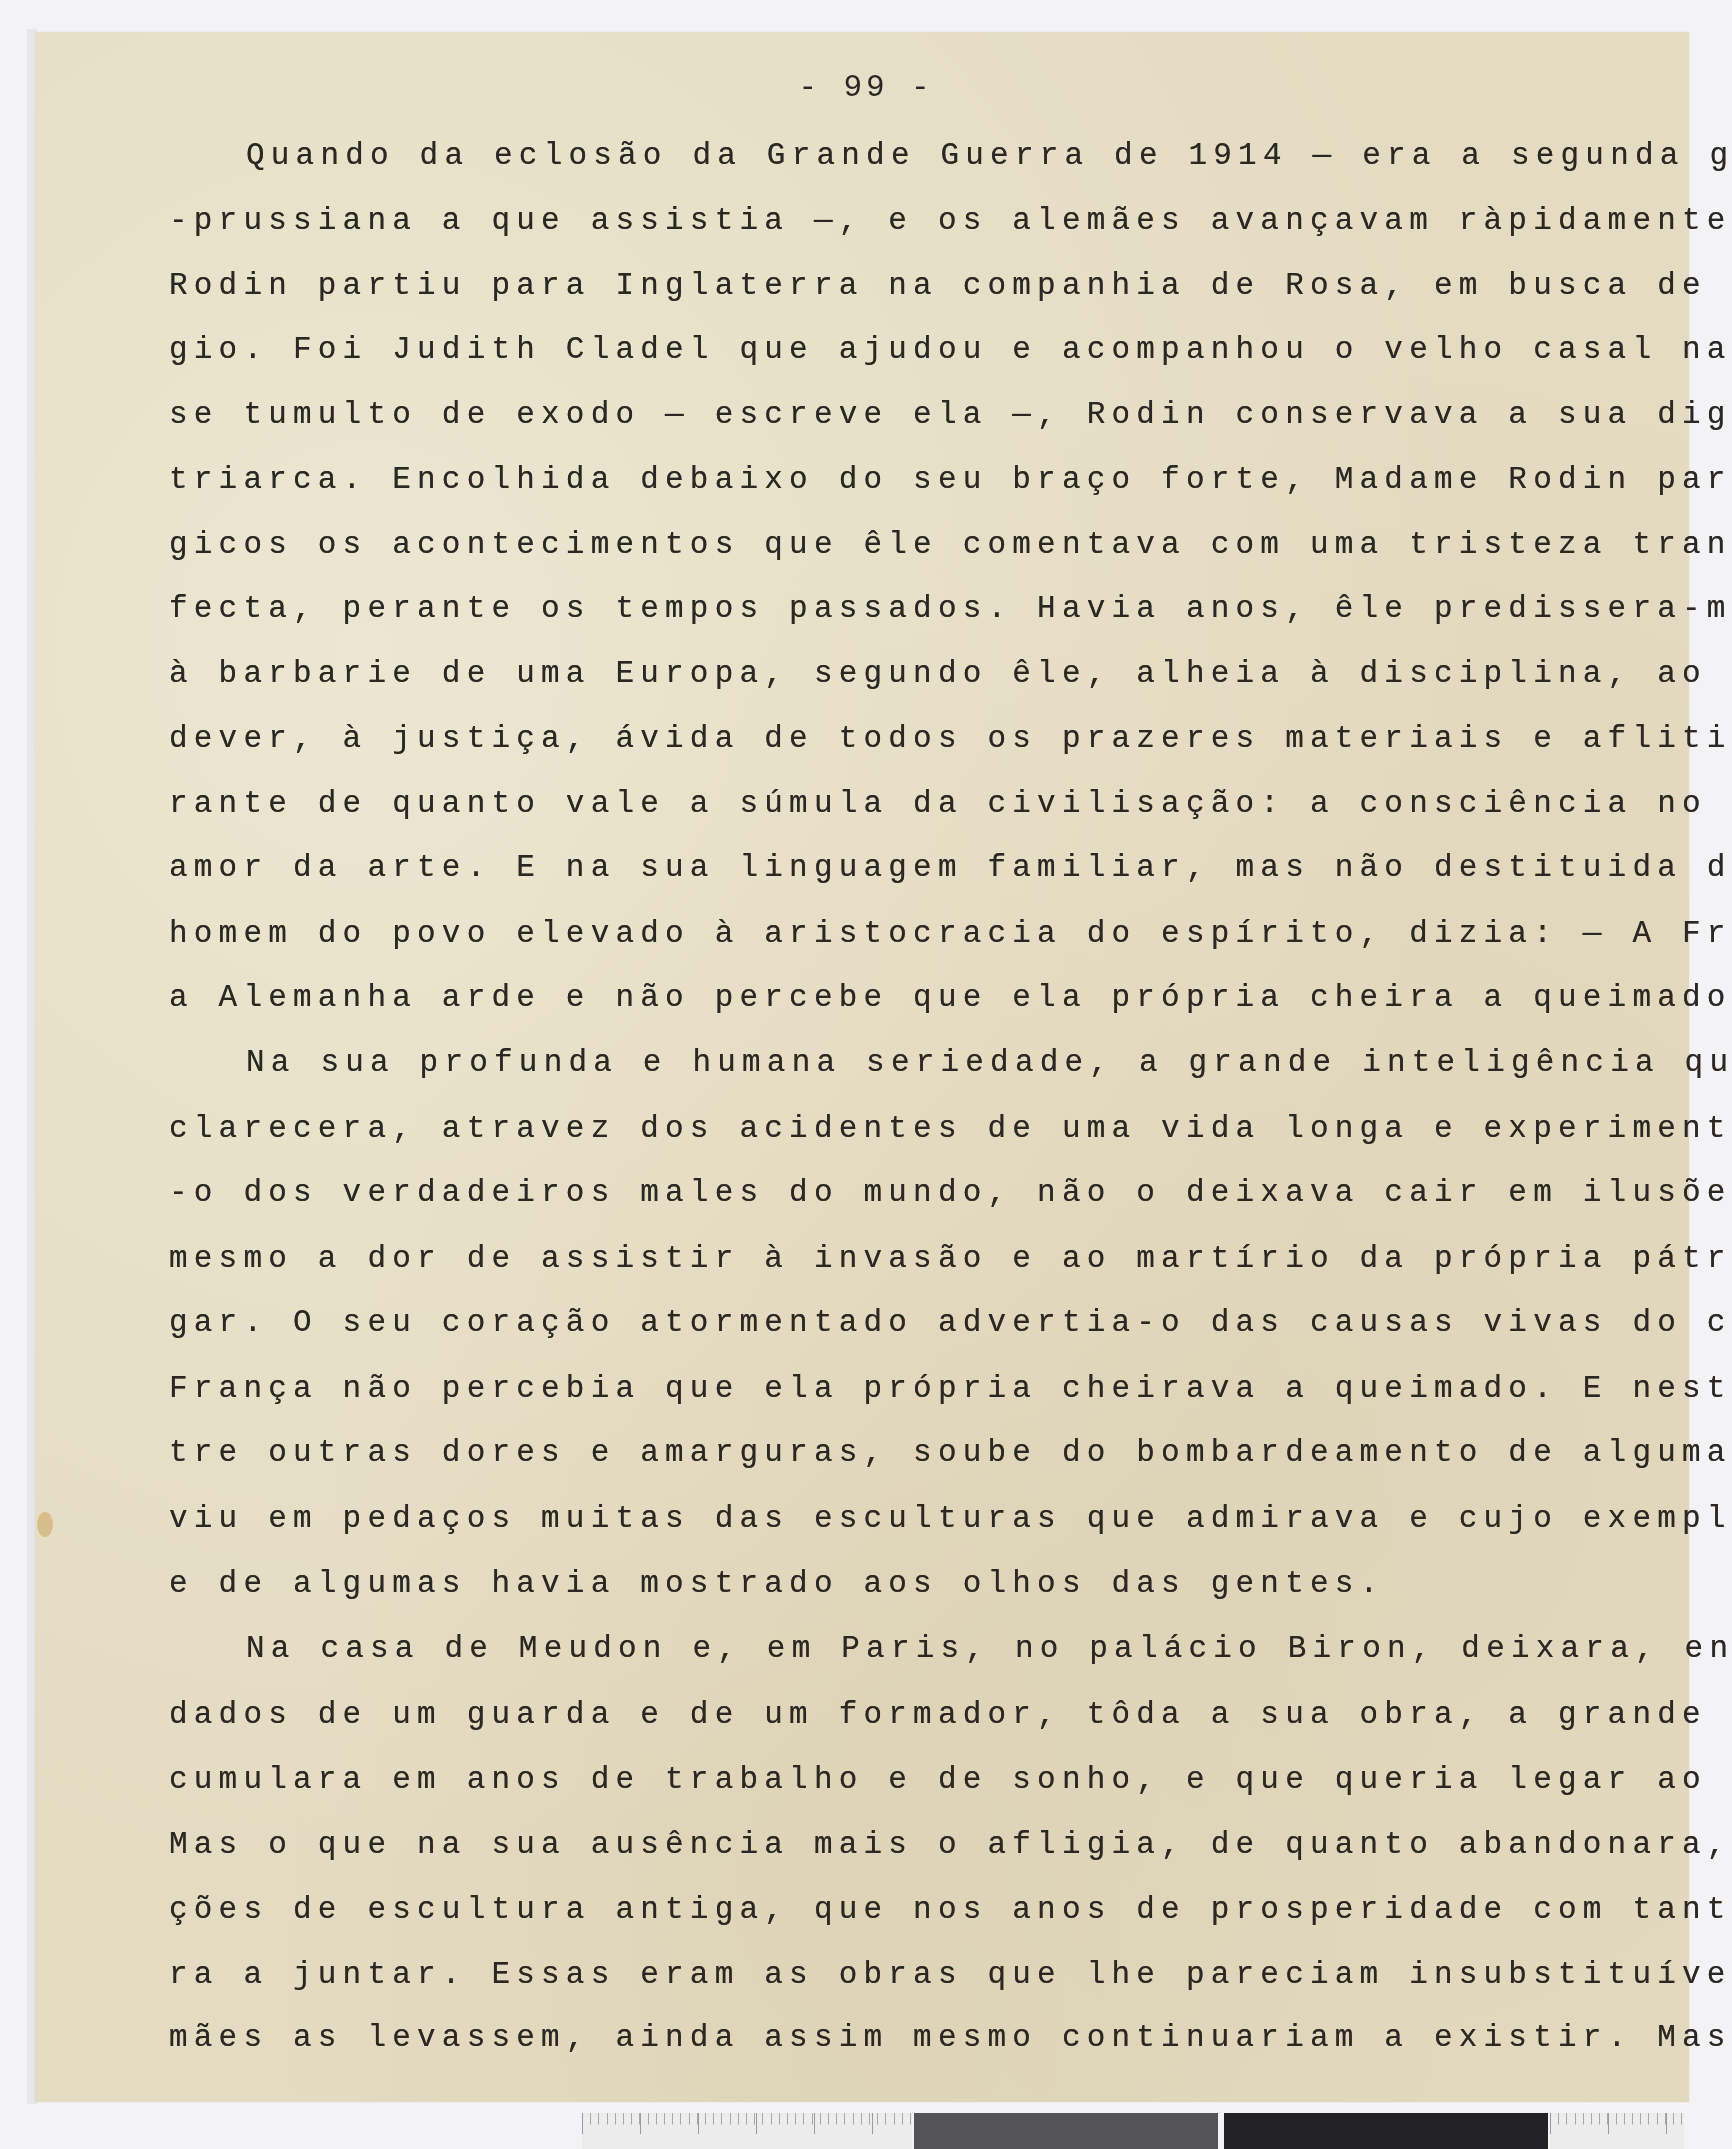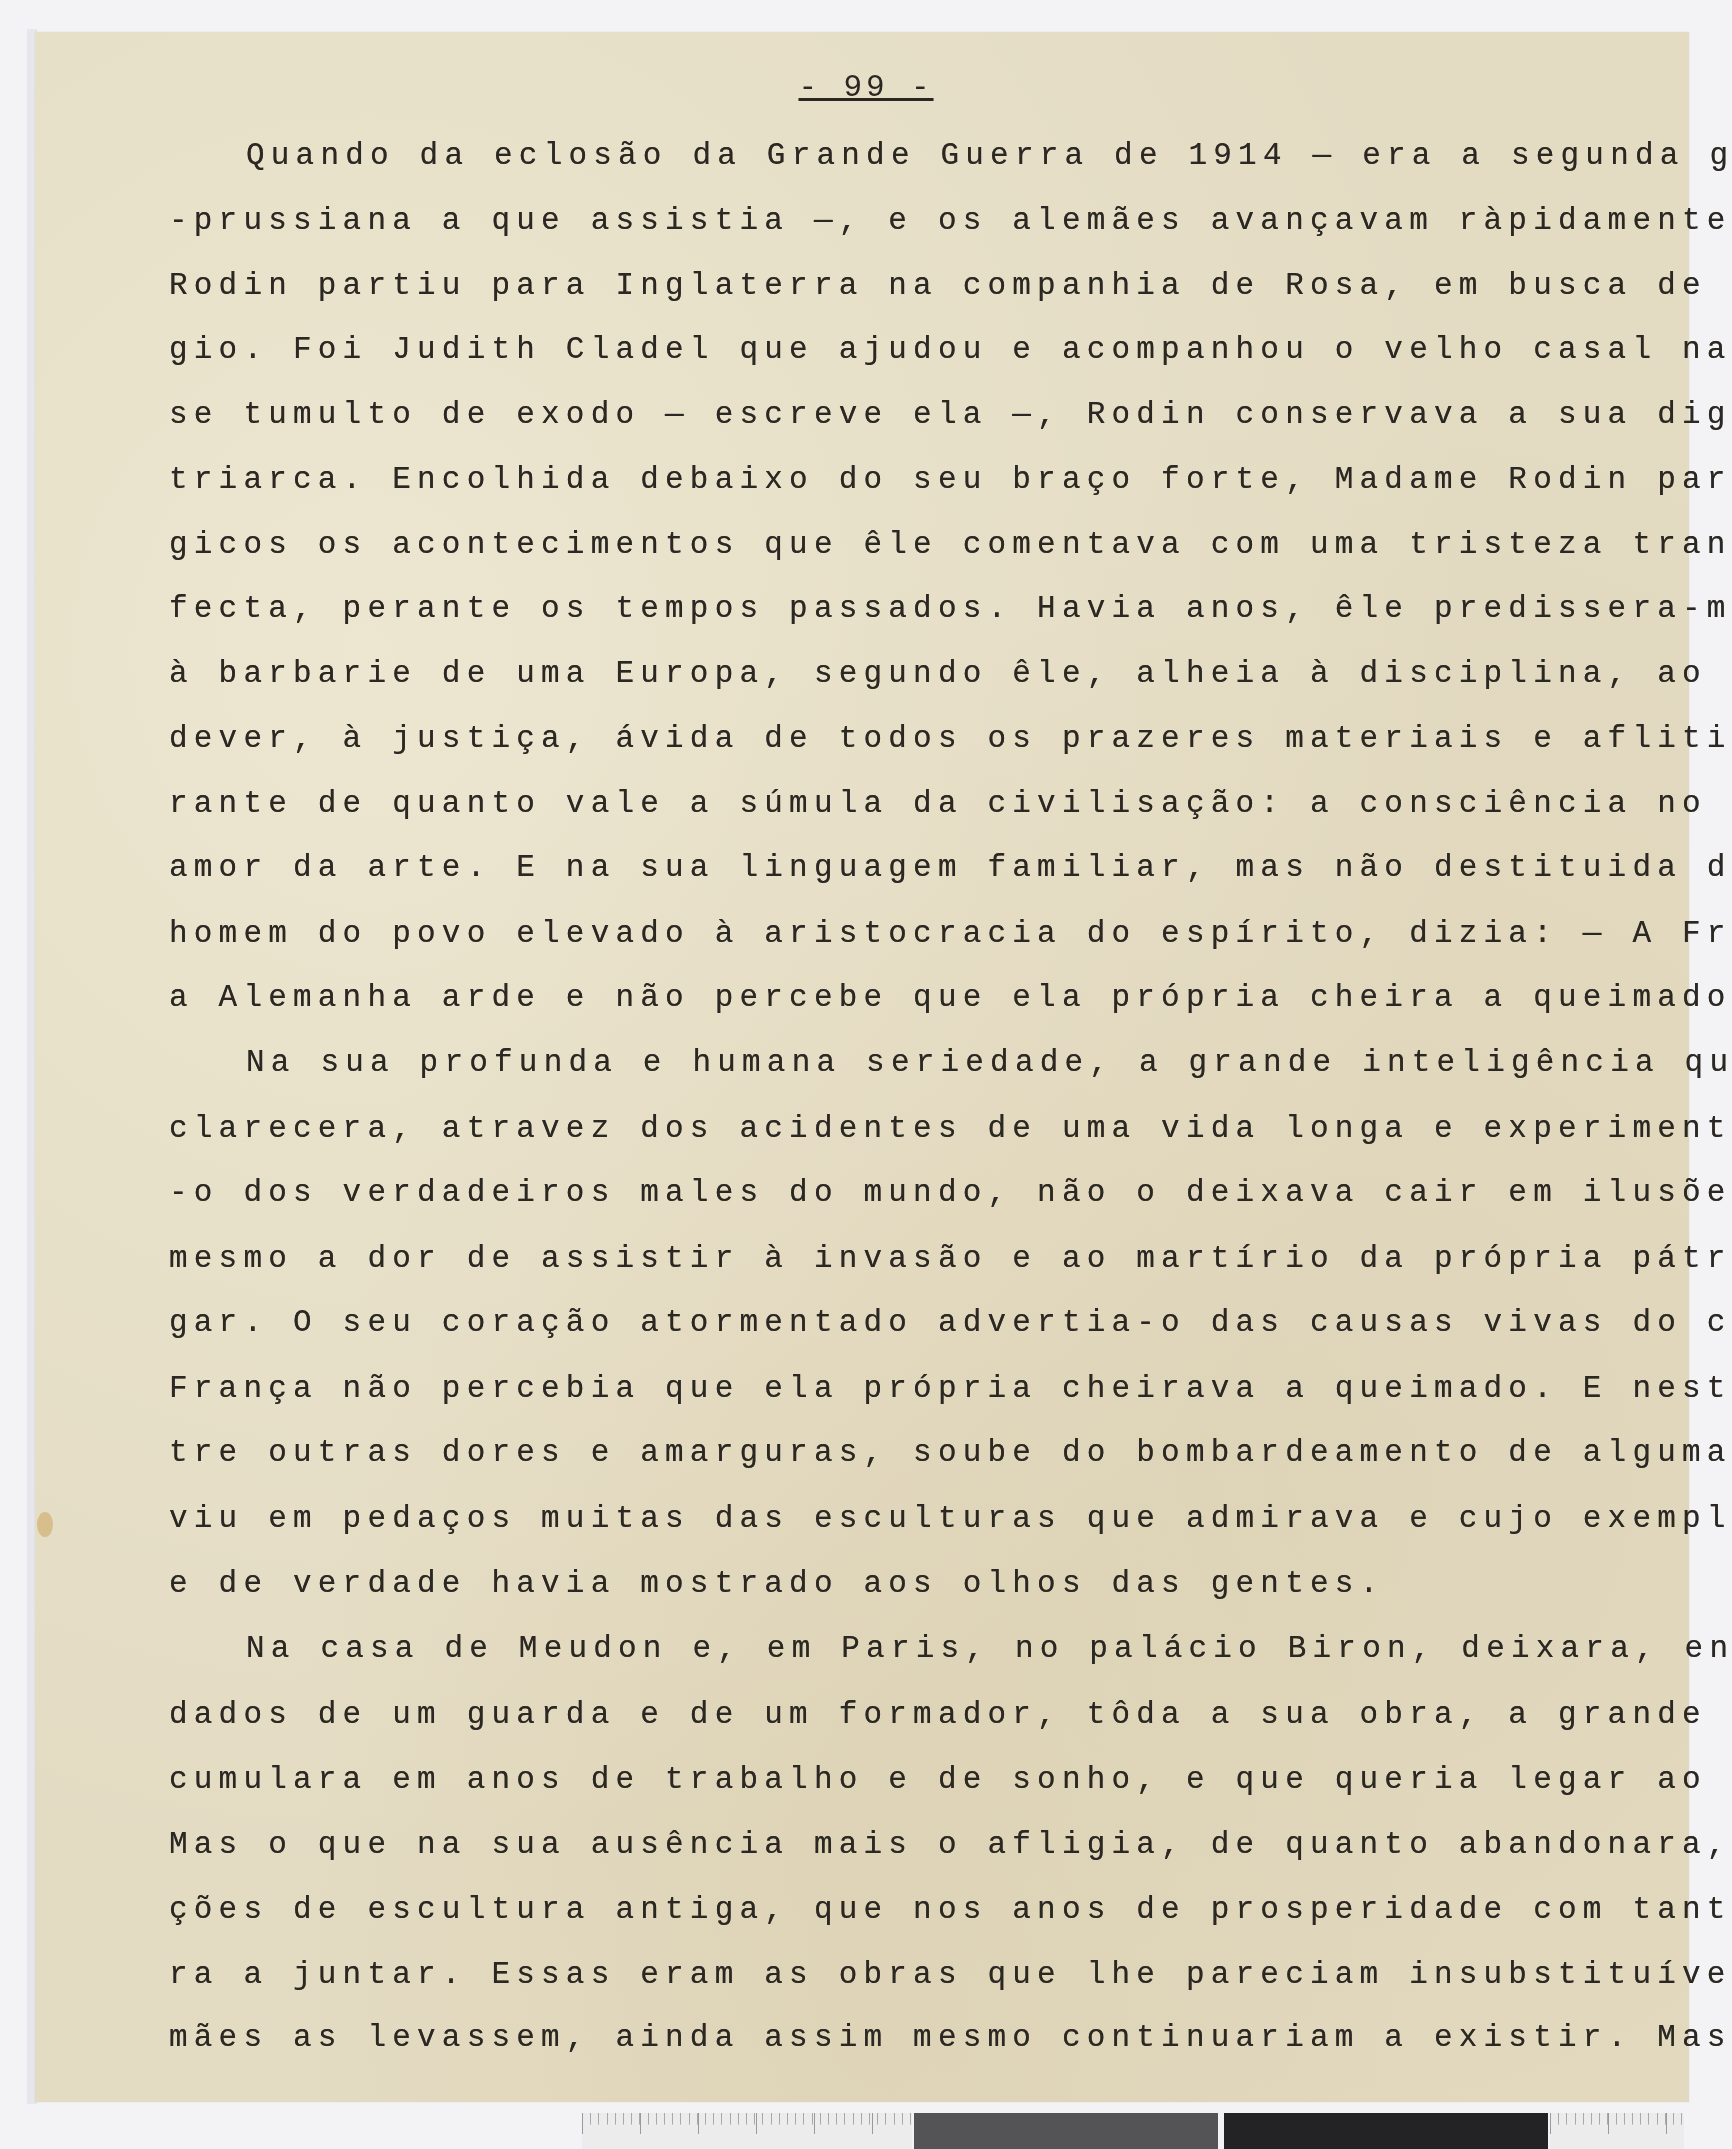--- a/index.html
+++ b/index.html
@@ -39,21 +39,20 @@
 
   .page-number {
     position: absolute;
     left: 0; width: 1732px;
     top: 70px;
     text-align: center;
     font-family: "Liberation Mono", "DejaVu Sans Mono", monospace;
     font-size: 31px;
     letter-spacing: 3.9px;
     color: #2a2722;
-    text-decoration: underline;
   }
 
   .text-line {
     position: absolute;
     left: 169px;
     width: 1516px;
     height: 43px;
     line-height: 43px;
     white-space: pre;
     font-family: "Liberation Mono", "DejaVu Sans Mono", monospace;
@@ -106,21 +105,21 @@
 <div class="text-line" style="top:976px">a Alemanha arde e não percebe que ela própria cheira a queimado."</div>
 
 <div class="text-line indent" style="top:1041px">Na sua profunda e humana seriedade, a grande inteligência que sempre o es-</div>
 <div class="text-line" style="top:1107px">clarecera, atravez dos acidentes de uma vida longa e experimentada, prevenia-</div>
 <div class="text-line" style="top:1171px">-o dos verdadeiros males do mundo, não o deixava cair em ilusões trágicas.Nem</div>
 <div class="text-line" style="top:1237px">mesmo a dor de assistir à invasão e ao martírio da própria pátria o faria ce-</div>
 <div class="text-line" style="top:1301px">gar. O seu coração atormentado advertia-o das causas vivas do cataclismo — a</div>
 <div class="text-line" style="top:1367px">França não percebia que ela própria cheirava a queimado. E neste conflito, en-</div>
 <div class="text-line" style="top:1431px">tre outras dores e amarguras, soube do bombardeamento de algumas catedrais,</div>
 <div class="text-line" style="top:1497px">viu em pedaços muitas das esculturas que admirava e cujo exemplo de beleza</div>
-<div class="text-line" style="top:1562px">e de verdade havia mostrado aos olhos das gentes.</div>
+<div class="text-line" style="top:1562px">e de algumas havia mostrado aos olhos das gentes.</div>
 
 <div class="text-line indent" style="top:1627px">Na casa de Meudon e, em Paris, no palácio Biron, deixara, entregue aos cui-</div>
 <div class="text-line" style="top:1693px">dados de um guarda e de um formador, tôda a sua obra, a grande fortuna que a-</div>
 <div class="text-line" style="top:1758px">cumulara em anos de trabalho e de sonho, e que queria legar ao povo francês.</div>
 <div class="text-line" style="top:1823px">Mas o que na sua ausência mais o afligia, de quanto abandonara, eram as colec-</div>
 <div class="text-line" style="top:1888px">ções de escultura antiga, que nos anos de prosperidade com tanto amor começa-</div>
 <div class="text-line" style="top:1953px">ra a juntar. Essas eram as obras que lhe pareciam insubstituíveis. Se os ale-</div>
 <div class="text-line" style="top:2016px">mães as levassem, ainda assim mesmo continuariam a existir. Mas se os azares</div>
 
 <div class="calib ruler" style="left:582px; width:330px;"></div>

